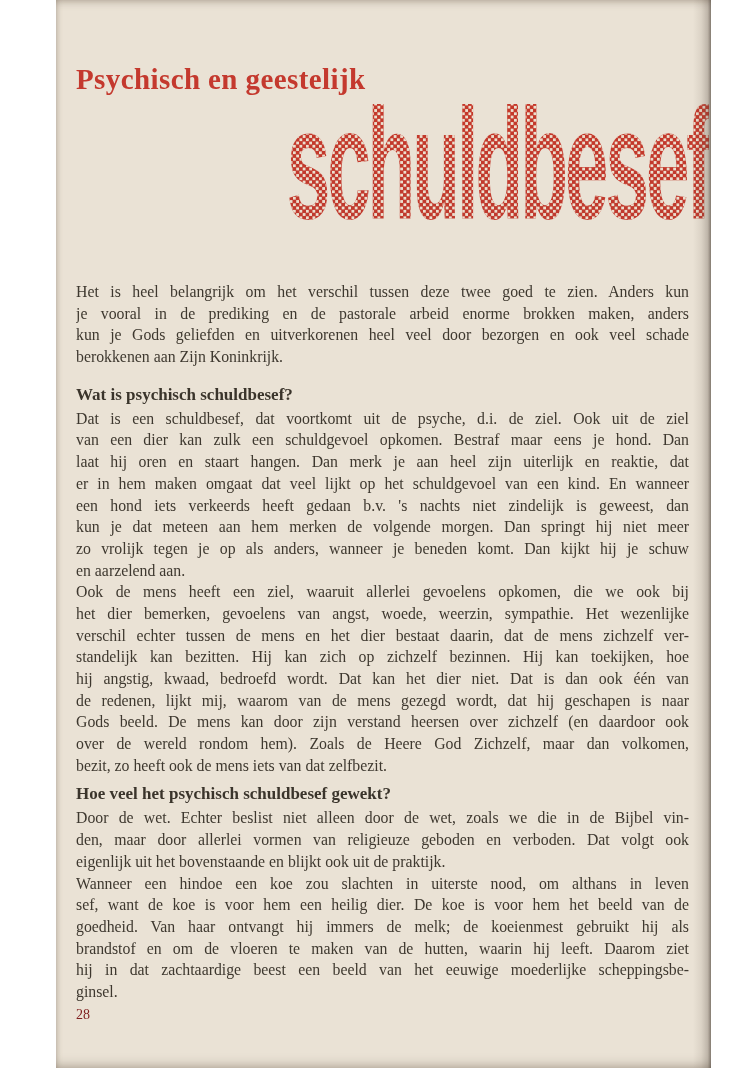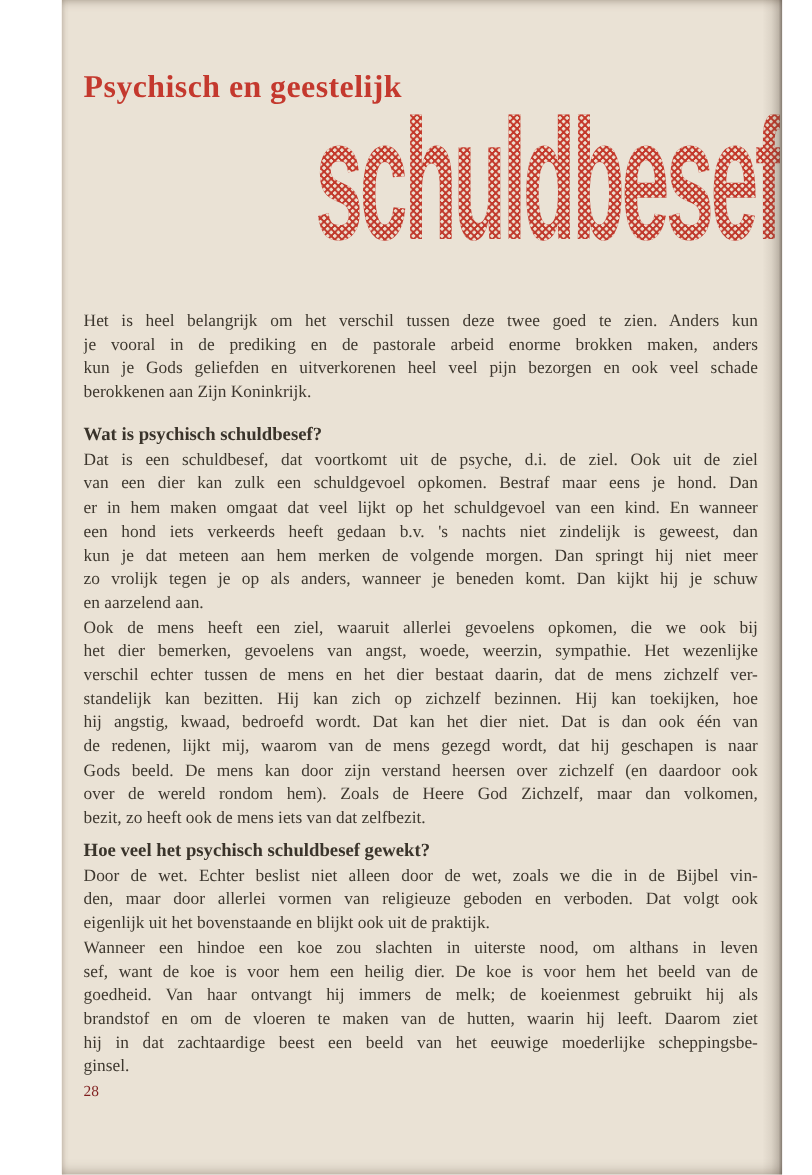--- a/index.html
+++ b/index.html
@@ -110,29 +110,30 @@
 
     <h1 class="page-title">Psychisch en geestelijk</h1>
 
     <div class="display-word">schuldbesef</div>
 
     <div class="body-text">
 
       <div class="paragraph">
           <div class="line">Het is heel belangrijk om het verschil tussen deze twee goed te zien. Anders kun</div>
           <div class="line">je vooral in de prediking en de pastorale arbeid enorme brokken maken, anders</div>
-          <div class="line">kun je Gods geliefden en uitverkorenen heel veel pijn bezorgen en ook veel schade</div>
+          <div class="line">kun je Gods geliefden en uitverkorenen heel veel door bezorgen en ook veel schade</div>
           <div class="line last">berokkenen aan Zijn Koninkrijk.</div>
         </div>
 
       <h2 class="section-heading heading-1">Wat is psychisch schuldbesef?</h2>
 
       <div class="paragraph">
           <div class="line">Dat is een schuldbesef, dat voortkomt uit de psyche, d.i. de ziel. Ook uit de ziel</div>
           <div class="line">van een dier kan zulk een schuldgevoel opkomen. Bestraf maar eens je hond. Dan</div>
+          <div class="line">laat hij oren en staart hangen. Dan merk je aan heel zijn uiterlijk en reaktie, dat</div>
           <div class="line">er in hem maken omgaat dat veel lijkt op het schuldgevoel van een kind. En wanneer</div>
           <div class="line">een hond iets verkeerds heeft gedaan b.v. 's nachts niet zindelijk is geweest, dan</div>
           <div class="line">kun je dat meteen aan hem merken de volgende morgen. Dan springt hij niet meer</div>
           <div class="line">zo vrolijk tegen je op als anders, wanneer je beneden komt. Dan kijkt hij je schuw</div>
           <div class="line last">en aarzelend aan.</div>
         </div>
 
       <div class="paragraph">
           <div class="line">Ook de mens heeft een ziel, waaruit allerlei gevoelens opkomen, die we ook bij</div>
           <div class="line">het dier bemerken, gevoelens van angst, woede, weerzin, sympathie. Het wezenlijke</div>

